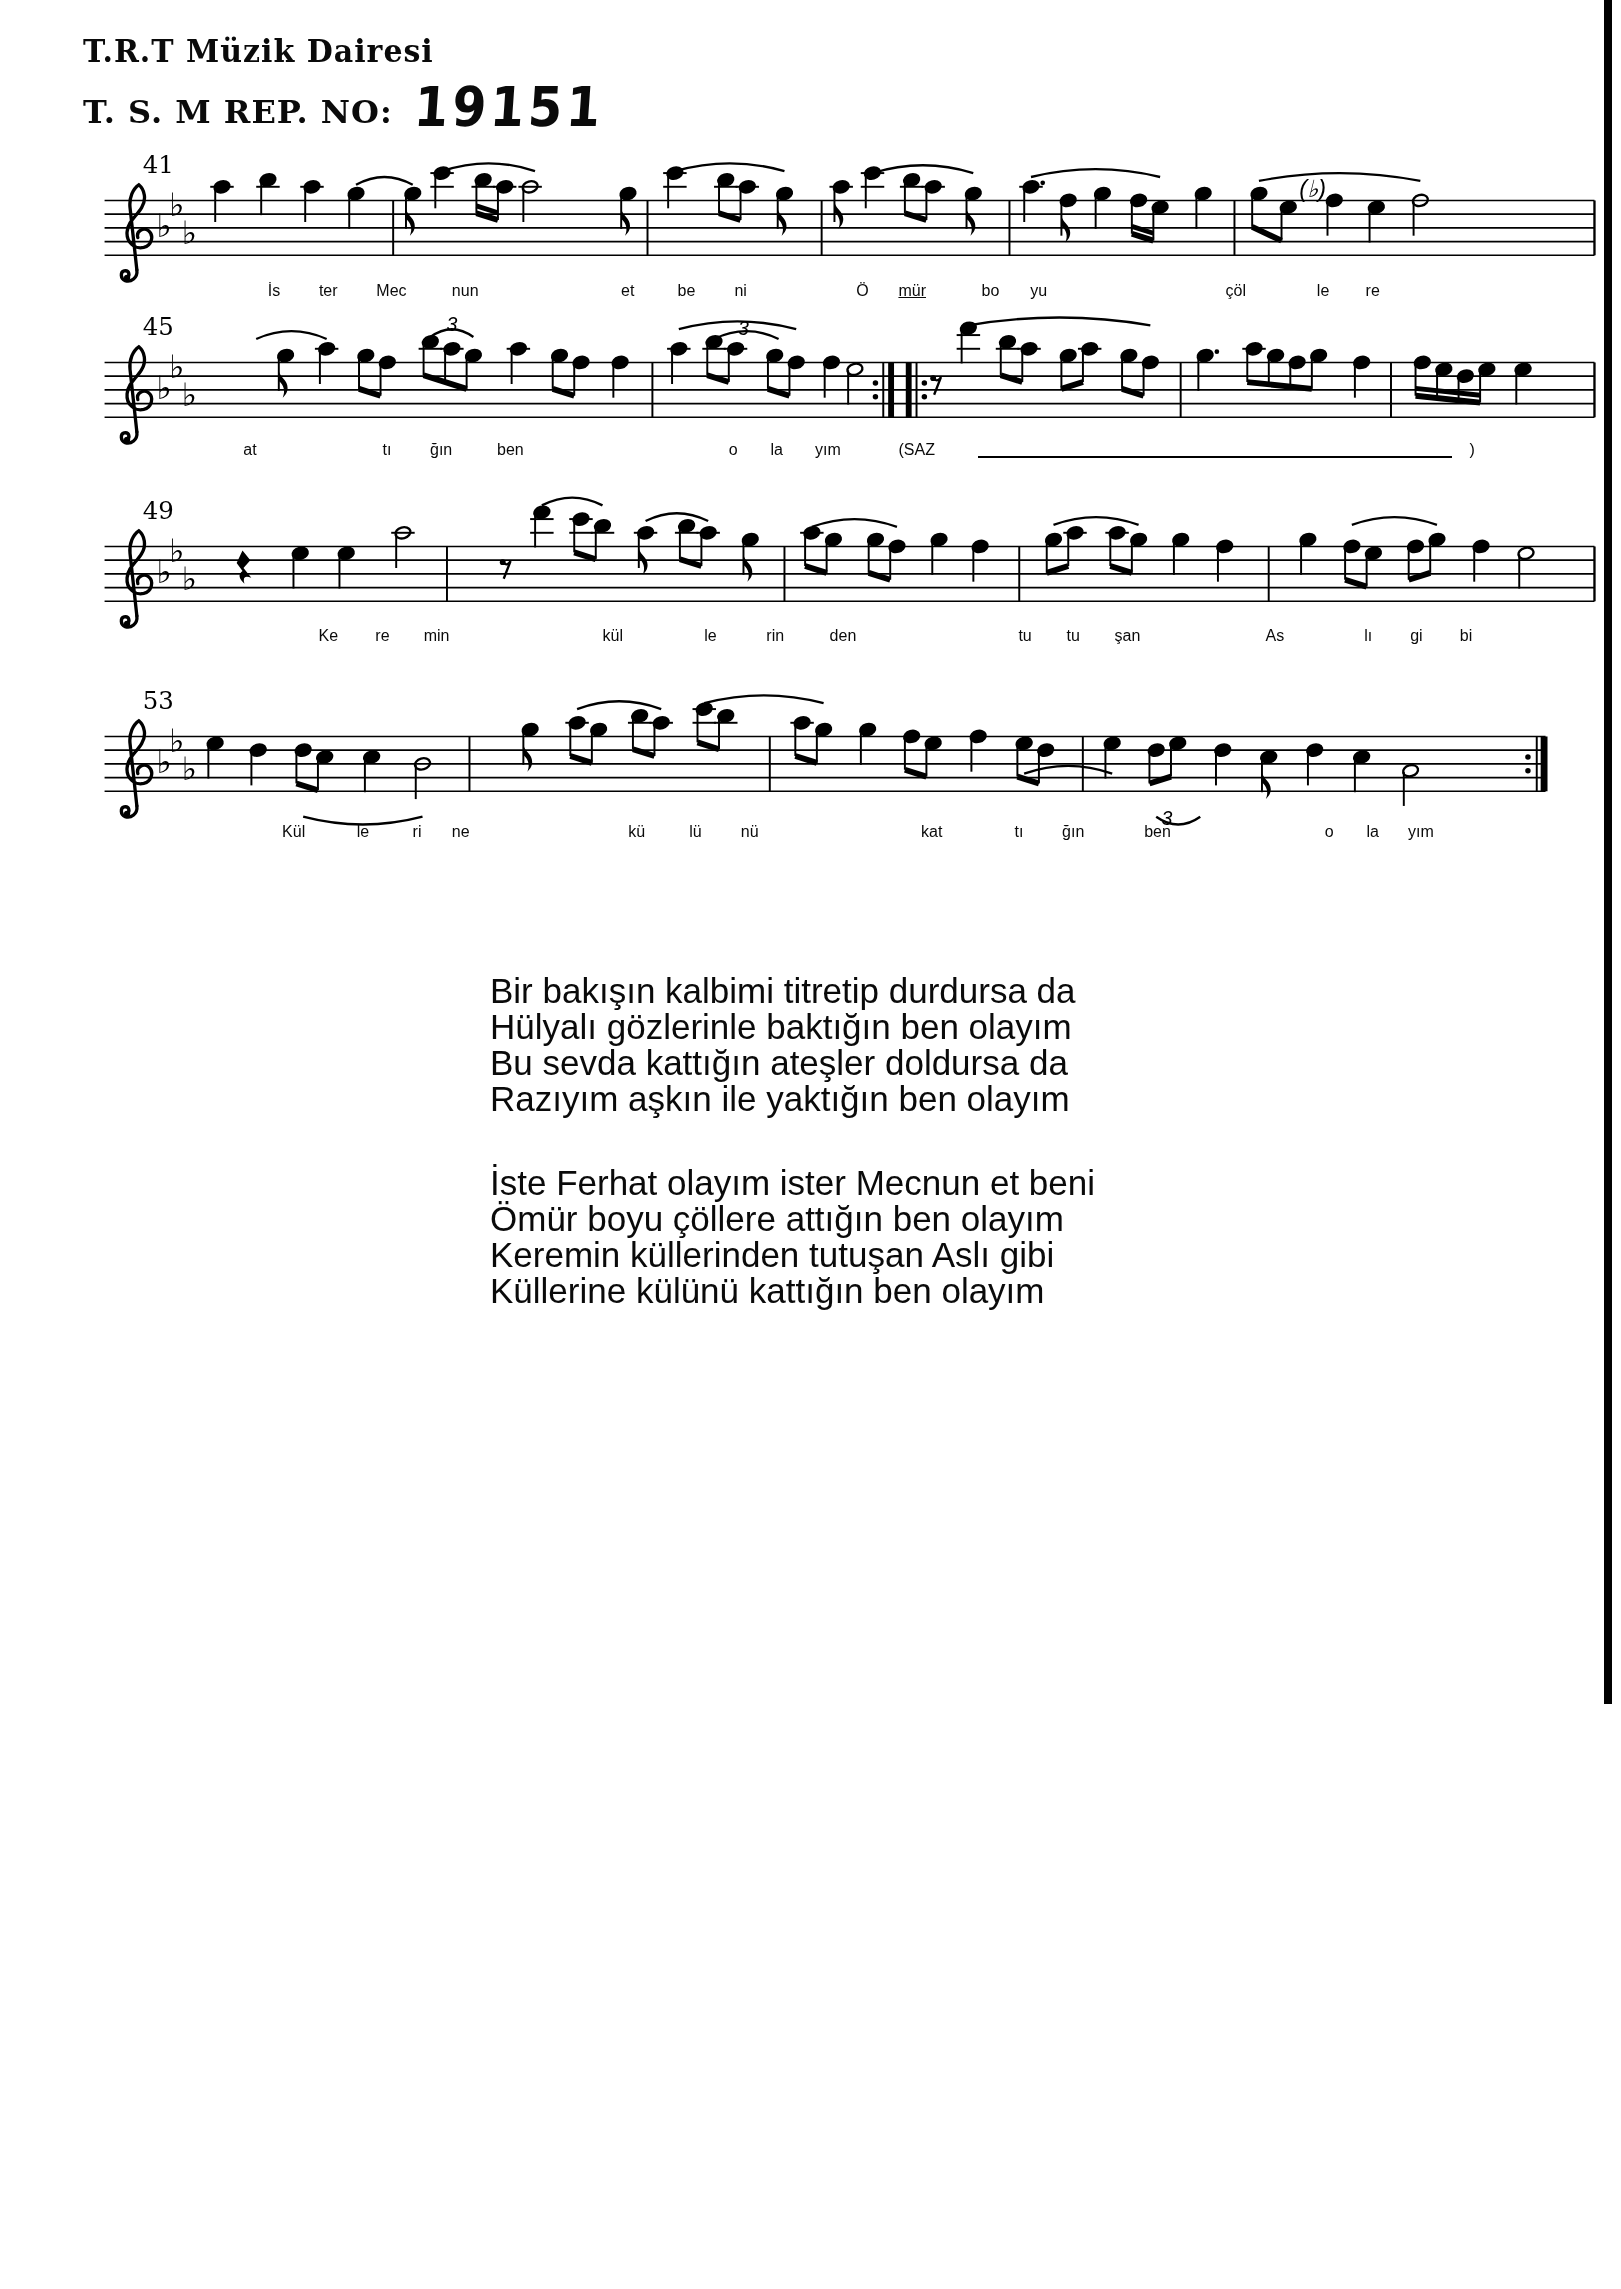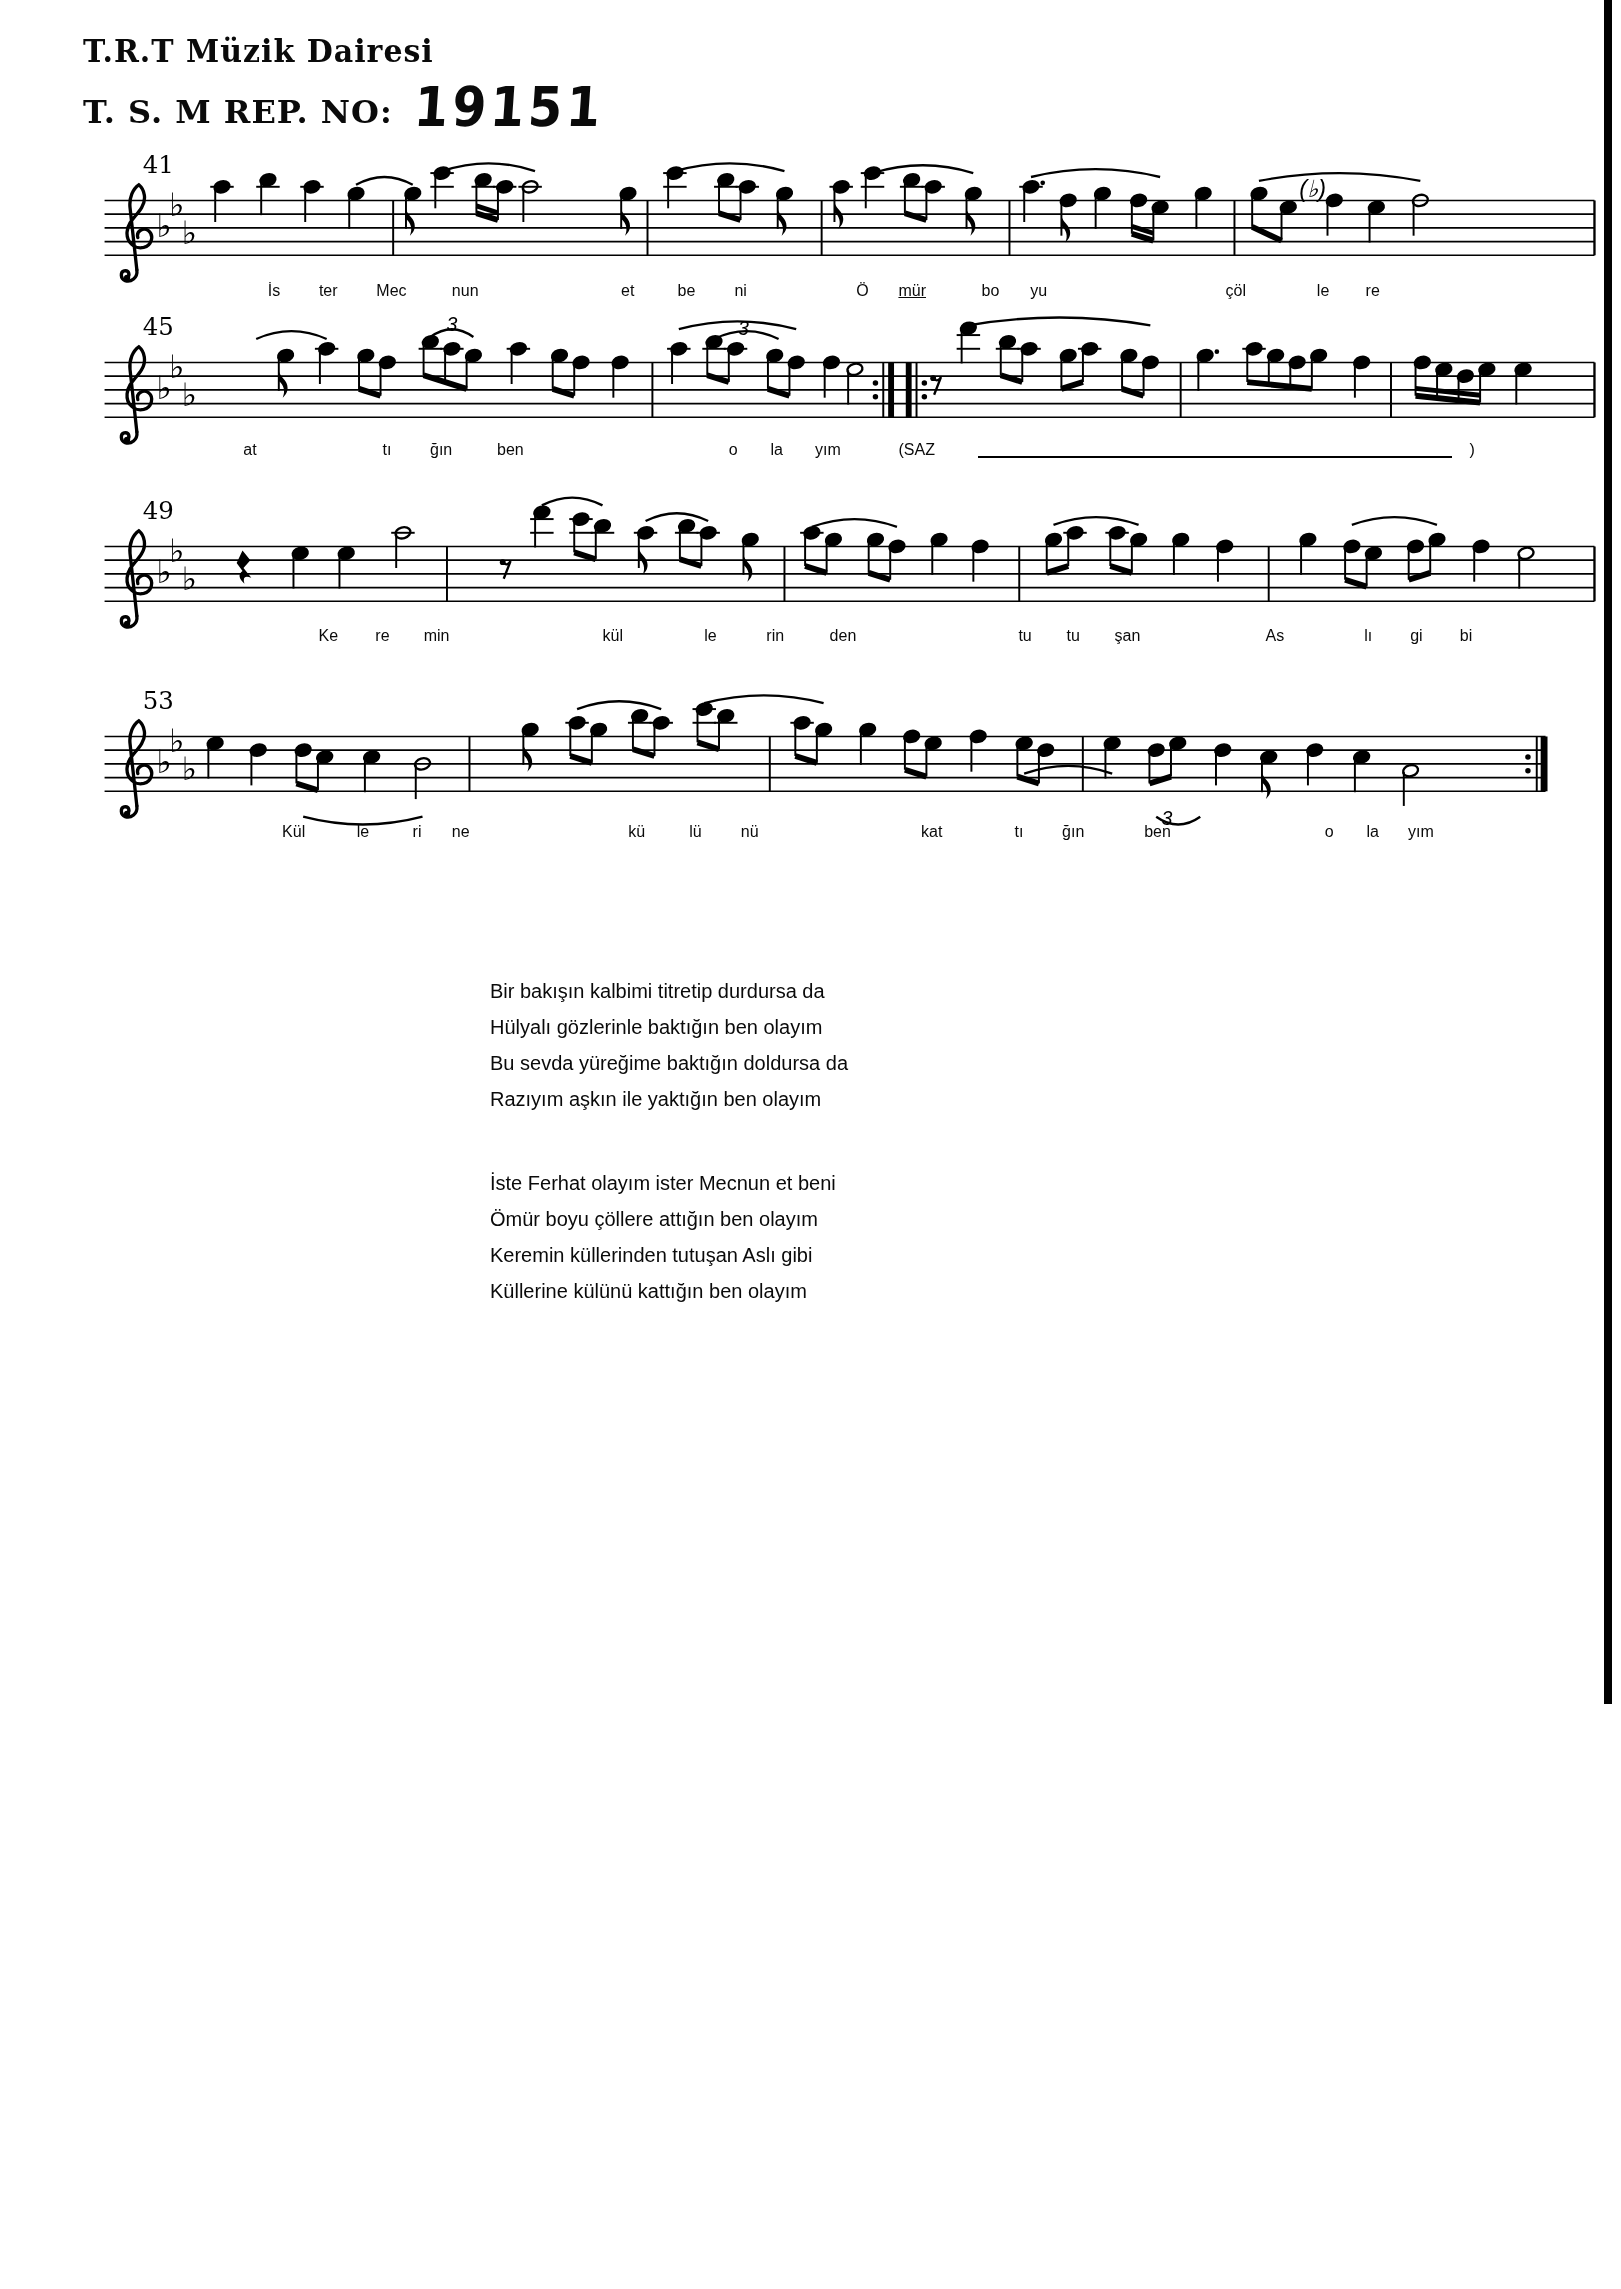--- a/index.html
+++ b/index.html
@@ -10,21 +10,21 @@
   .hdr2{position:absolute;left:83px;top:78px;white-space:nowrap;}
   .hdr2 .lbl{font-family:"DejaVu Serif",serif;font-weight:bold;font-size:32px;letter-spacing:1px;}
   .hdr2 .num{display:inline-block;font-family:"DejaVu Sans",sans-serif;font-weight:bold;font-size:49px;
         letter-spacing:3.9px;transform:skewX(-4deg) scaleY(1.12);transform-origin:left bottom;
         position:relative;top:3.9px;margin-left:19.6px;}
   .system{position:absolute;left:98px;width:1505px;height:225px;}
   .system svg{position:absolute;left:0;top:0;}
   .lyrics{position:absolute;left:0;width:100%;height:33px;}
   .syl{position:absolute;transform:translateX(-50%);font-size:16px;white-space:nowrap;}
   .dash{position:absolute;top:14.7px;border-top:2.9px solid #000;}
-  .stanzas{position:absolute;left:490px;top:973px;font-size:20px;line-height:36px;}
+  .stanzas{position:absolute;left:490px;top:973px;font-size:35px;line-height:36px;}
   .stanza{margin:0;}
   .stanza + .stanza{margin-top:48px;}
   .wm-box{position:absolute;left:799px;top:2113px;width:811px;height:133px;background:#c6c6c6;}
   .wm-text{position:absolute;left:821px;top:2115px;font-size:106px;font-weight:bold;
         color:#737373;letter-spacing:2px;line-height:127px;white-space:nowrap;}
   .scan-right{position:absolute;left:1604px;top:0;width:7.8px;height:2290px;background:#000;}
   .scan-bottom{position:absolute;left:0;top:2272px;width:1621px;height:8.8px;background:#000;}
 </style>
 </head>
 <body>
@@ -571,21 +571,21 @@
         <span class="syl" style="left: 81.8%;">o</span>
         <span class="syl" style="left: 84.7%;">la</span>
         <span class="syl" style="left: 87.9%;">yım</span>
       </div>
   </div>
 
   <div class="stanzas" id="stanzas">
       <div class="stanza">
         <div>Bir bakışın kalbimi titretip durdursa da</div>
         <div>Hülyalı gözlerinle baktığın ben olayım</div>
-        <div>Bu sevda yüreğime baktığın doldursa da</div>
+        <div>Bu sevda kattığın ateşler doldursa da</div>
         <div>Razıyım aşkın ile yaktığın ben olayım</div>
       </div>
       <div class="stanza">
         <div>İste Ferhat olayım ister Mecnun et beni</div>
         <div>Ömür boyu çöllere attığın ben olayım</div>
         <div>Keremin küllerinden tutuşan Aslı gibi</div>
         <div>Küllerine külünü kattığın ben olayım</div>
       </div>
     </div>
 

